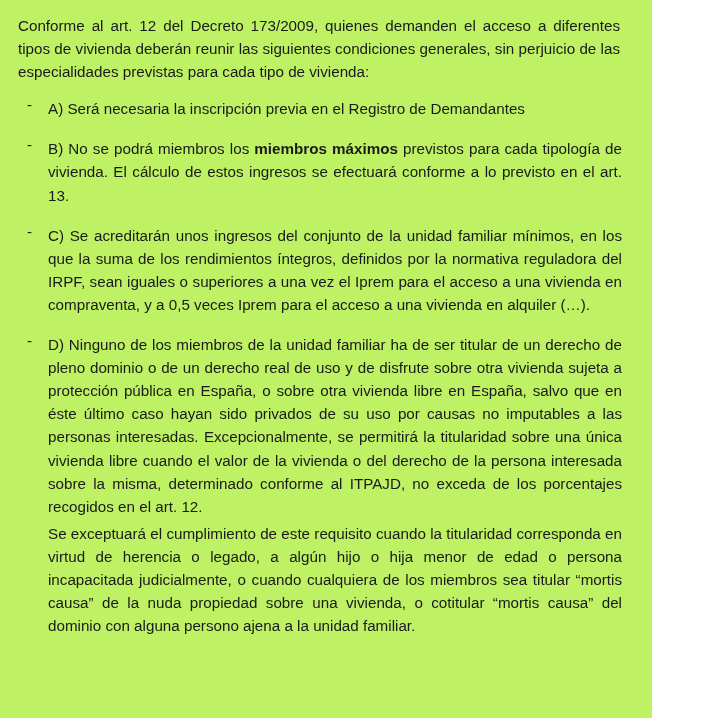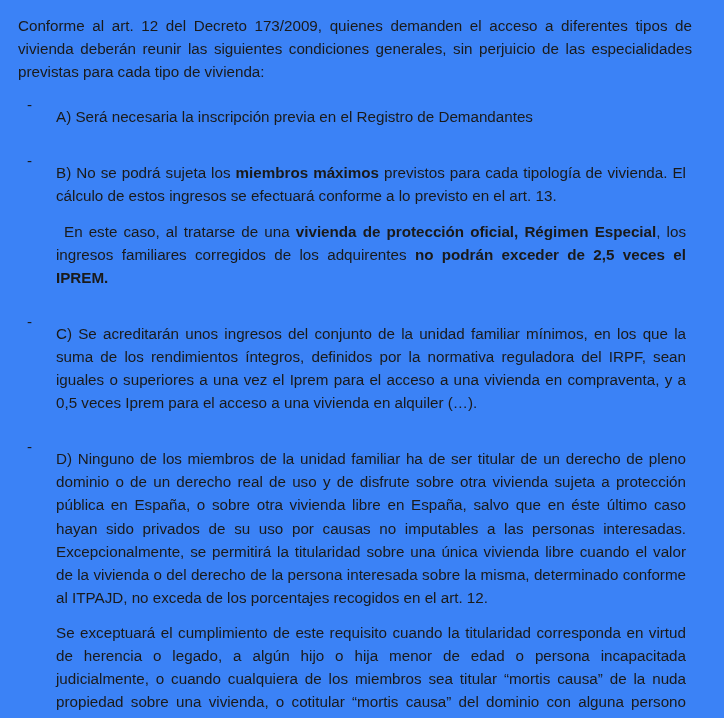--- a/index.html
+++ b/index.html
@@ -8,25 +8,25 @@
     background: #ffffff;
   }
   body {
     width: 724px;
     height: 718px;
     font-family: "Liberation Sans", sans-serif;
     color: #1a1a1a;
     overflow: hidden;
   }
   .page {
-    width: 724px;
+    width: 652px;
     height: 718px;
     box-sizing: border-box;
     padding: 14px 26px 10px 18px;
-    background: #3b82f6;
+    background: #bef264;
   }
   .intro {
     font-size: 15.2px;
     line-height: 1.52;
     text-align: justify;
     text-justify: inter-word;
     margin: 0 0 10px 0;
     padding-right: 6px;
   }
   .list {
@@ -49,21 +49,21 @@
     color: #1a1a1a;
   }
   .item-body {
     flex: 1;
     font-size: 15.2px;
     line-height: 1.52;
     text-align: justify;
     text-justify: inter-word;
   }
   .para {
-    margin: 12px;
+    margin: 4px;
   }
   .para + .para {
     margin-top: 0px;
   }
   .indent-first {
     text-indent: 8px;
   }
   b {
     font-weight: bold;
   }
@@ -81,22 +81,21 @@
   <ul class="list" id="conditions-list">
       <li class="list-item">
         <span class="dash">-</span>
         <div class="item-body">
           <p class="para"><span>A) Será necesaria la inscripción previa en el Registro de Demandantes</span></p>
         </div>
       </li>
       <li class="list-item spacer-top">
         <span class="dash">-</span>
         <div class="item-body">
-          <p class="para"><span>B) No se podrá sujeta los </span><b>miembros máximos</b><span> previstos para cada tipología de vivienda. El cálculo de estos ingresos se efectuará conforme a lo previsto en el art. 13.</span></p>
-          <p class="para indent-first"><span>En este caso, al tratarse de una </span><b>vivienda de protección oficial, Régimen Especial</b><span>, los ingresos familiares corregidos de los adquirentes </span><b>no podrán exceder de 2,5 veces el IPREM.</b></p>
+          <p class="para"><span>B) No se podrá miembros los </span><b>miembros máximos</b><span> previstos para cada tipología de vivienda. El cálculo de estos ingresos se efectuará conforme a lo previsto en el art. 13.</span></p>
         </div>
       </li>
       <li class="list-item spacer-top">
         <span class="dash">-</span>
         <div class="item-body">
           <p class="para"><span>C) Se acreditarán unos ingresos del conjunto de la unidad familiar mínimos, en los que la suma de los rendimientos íntegros, definidos por la normativa reguladora del IRPF, sean iguales o superiores a una vez el Iprem para el acceso a una vivienda en compraventa, y a 0,5 veces Iprem para el acceso a una vivienda en alquiler (…).</span></p>
         </div>
       </li>
       <li class="list-item spacer-top">
         <span class="dash">-</span>

